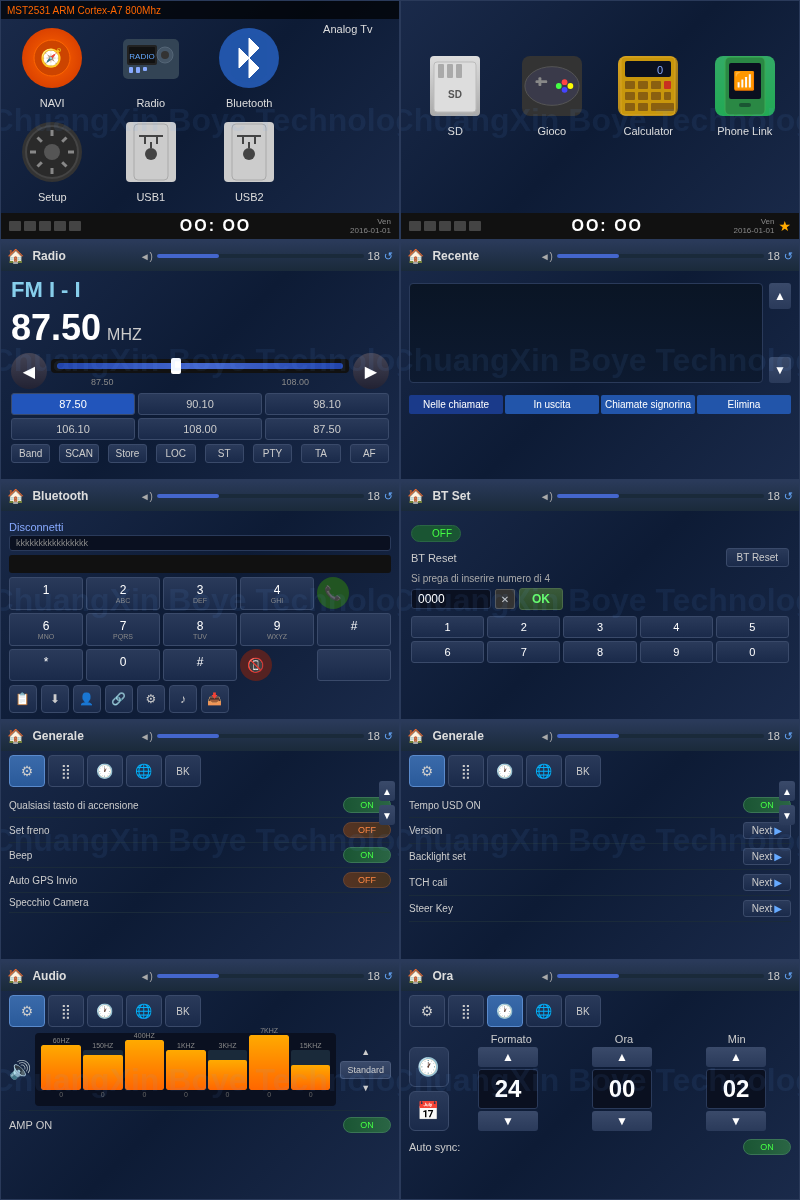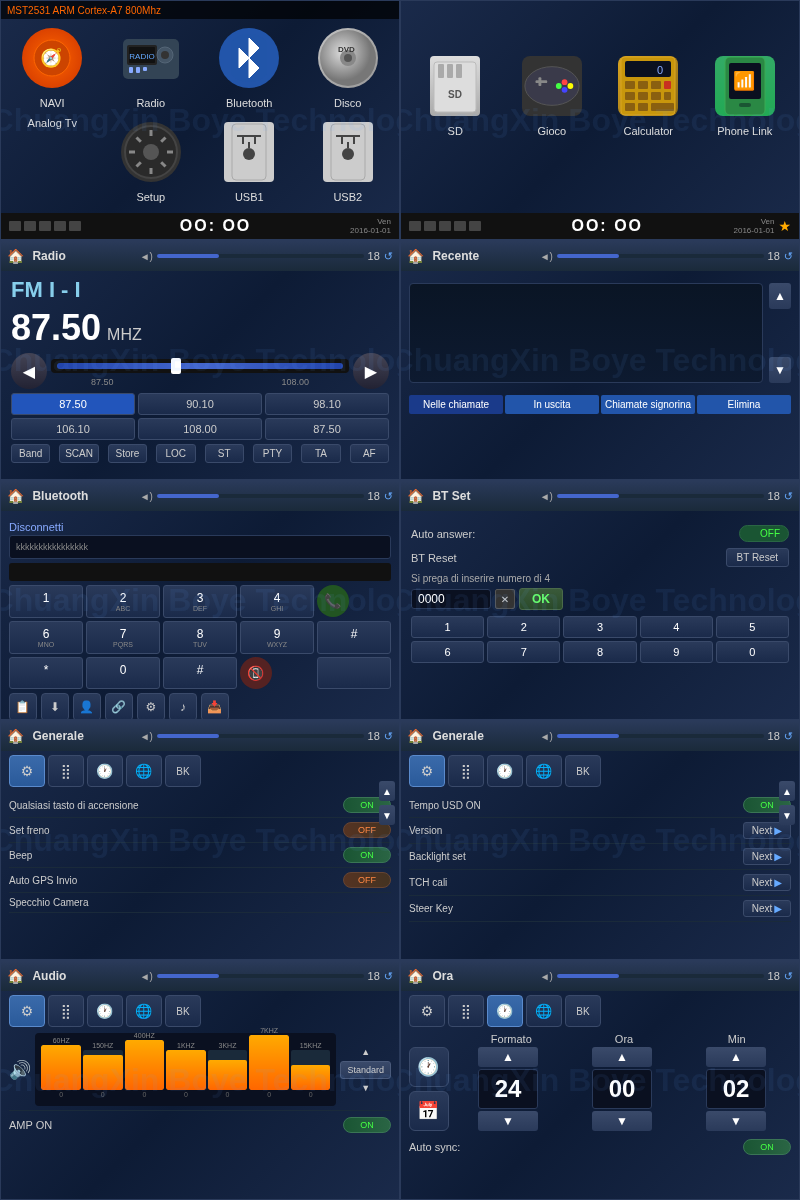--- a/index.html
+++ b/index.html
@@ -54,21 +54,21 @@
     
     .recent-panel { padding: 8px; }
     .recent-list { background: linear-gradient(to bottom, #0a1525, #0d1a30); border: 1px solid #2a3a5a; border-radius: 4px; height: 100px; margin: 4px 0; position: relative; }
     .phone-tabs { display: flex; gap: 2px; margin-top: 4px; }
     .phone-tab { flex: 1; padding: 4px 2px; background: #2255aa; color: white; font-size: 10px; text-align: center; border-radius: 2px; cursor: pointer; }
     .phone-tab.active { background: #1a3a8a; }
 
     
     .bt-panel { padding: 6px 8px; }
     .bt-disconnect { color: #88aaff; font-size: 11px; margin-bottom: 3px; cursor: pointer; }
-    .bt-number-display { background: #0a1020; border: 1px solid #2a3a5a; border-radius: 3px; height: 24px; margin-bottom: 4px; display: flex; align-items: center; padding: 0 6px; color: #ccc; font-size: 11px; }
+    .bt-number-display { background: #0a1020; border: 1px solid #2a3a5a; border-radius: 3px; height: 16px; margin-bottom: 4px; display: flex; align-items: center; padding: 0 6px; color: #ccc; font-size: 11px; }
     .dialpad { display: grid; grid-template-columns: repeat(5, 1fr); gap: 3px; margin: 4px 0; }
     .dial-btn { background: linear-gradient(to bottom, #2a3a5a, #1a2a4a); border: 1px solid #3a4a6a; color: white; font-size: 12px; padding: 5px 2px; text-align: center; border-radius: 3px; cursor: pointer; display: flex; flex-direction: column; align-items: center; }
     .dial-sub { font-size: 7px; color: #888; }
     .dial-call { background: #225522; color: #4f4; border-radius: 50%; width: 32px; height: 32px; display: flex; align-items: center; justify-content: center; font-size: 14px; }
     .dial-end { background: #552222; color: #f44; border-radius: 50%; width: 32px; height: 32px; display: flex; align-items: center; justify-content: center; font-size: 14px; }
     .bt-func-bar { display: flex; gap: 4px; margin-top: 3px; }
     .bt-func-btn { width: 28px; height: 28px; background: linear-gradient(to bottom, #2a3a5a, #1a2a4a); border: 1px solid #3a4a6a; border-radius: 4px; display: flex; align-items: center; justify-content: center; color: #ccc; font-size: 12px; cursor: pointer; }
 
     
     .btset-panel { padding: 8px 10px; }
@@ -170,40 +170,20 @@
             <div class="icon-bluetooth">
               <svg width="36" height="52" viewBox="0 0 36 52">
                   <circle cx="18" cy="26" r="24" fill="#2255aa" opacity="0.3"></circle>
                   <path d="M18 6 L28 16 L18 26 L28 36 L18 46 L18 26 L8 36 L8 16 L18 26 L18 6Z" fill="white" stroke="white" stroke-width="1"></path>
                 </svg>
             </div>
           </div>
           <span class="menu-label">Bluetooth</span>
         </div>
 
-        <div class="menu-item">
-          <div class="menu-icon-wrap">
-            <div class="icon-dvd">
-              <svg width="60" height="60" viewBox="0 0 60 60">
-                  <circle cx="30" cy="30" r="28" fill="url(#dvdg)"></circle>
-                  <circle cx="30" cy="30" r="8" fill="#888"></circle>
-                  <circle cx="30" cy="30" r="4" fill="#555"></circle>
-                  <defs>
-                    <radialGradient id="dvdg" cx="40%" cy="40%">
-                      <stop offset="0%" stop-color="#ddd"></stop>
-                      <stop offset="50%" stop-color="#aaa"></stop>
-                      <stop offset="100%" stop-color="#777"></stop>
-                    </radialGradient>
-                  </defs>
-                  <text x="20" y="24" fill="#333" font-size="8" font-weight="bold" font-family="Arial">DVD</text>
-                </svg>
-            </div>
-          </div>
-          <span class="menu-label">Disco</span>
-        </div>
 
         <div class="menu-item">
           <span class="menu-label">Analog Tv</span>
         </div>
 
         <div class="menu-item">
           <div class="menu-icon-wrap">
             <div class="icon-setup">
               <svg width="60" height="60" viewBox="0 0 60 60">
                   <circle cx="30" cy="30" r="26" fill="#2a2a2a" stroke="#444" stroke-width="2"></circle>
@@ -540,21 +520,20 @@
       <span class="pt-title">BT Set</span>
       <span class="pt-vol-icon">◄)</span>
       <div class="pt-slider">
           <div class="pt-slider-fill"></div>
         </div>
       <span class="pt-num">18</span>
       <span class="pt-back">↺</span>
     </div>
     <div class="btset-panel">
       <div class="btset-row">
-        <span class="btset-label">Auto answer:</span>
         <div class="toggle-off">OFF</div>
       </div>
       <div class="btset-row">
         <span class="btset-label">BT Reset</span>
         <button class="btn-reset">BT Reset</button>
       </div>
       <div class="btset-hint">Si prega di inserire numero di 4</div>
       <div class="btset-input-row">
         <input class="btset-input" value="0000" style="">
         <div class="btset-clear">✕</div>

